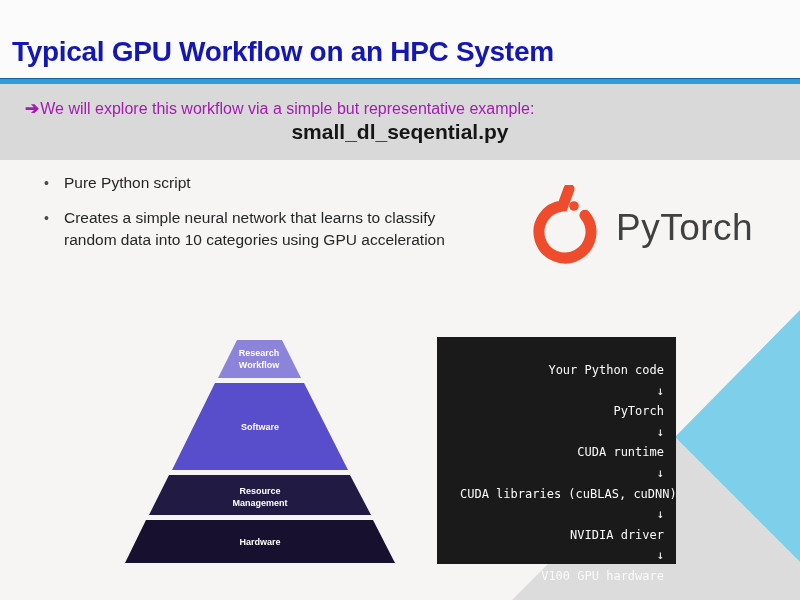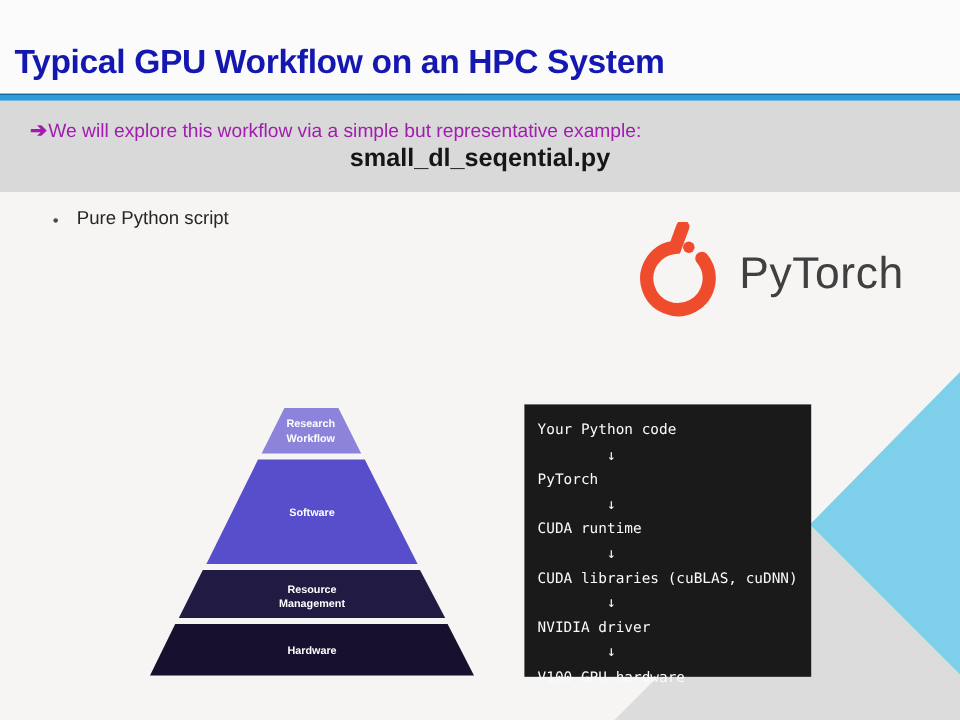--- a/index.html
+++ b/index.html
@@ -54,23 +54,23 @@
   }
   
   .pyramid{position:absolute;left:125px;top:337px;z-index:3;}
   .pyr-label{font-family:"Liberation Sans",sans-serif;font-size:9px;font-weight:bold;fill:#ffffff;text-anchor:middle;}
   
   .terminal{
     position:absolute;left:437px;top:337px;width:239px;height:227px;box-sizing:border-box;
     background:var(--terminal_bg,#1a1a1a);z-index:3;
   }
   .terminal pre{
-    margin:0;padding:11px 0 0 11px;
+    margin:12px;padding:11px 0 0 11px;
     font-family:"DejaVu Sans Mono","Liberation Mono",monospace;
-    font-size:12px;line-height:20.6px;color:#fafafa;
+    font-size:12px;line-height:20.6px;color:#fafafa;text-align:right;
   }
   svg{display:block;}
 </style>
 </head>
 <body>
 
 <svg class="layer" width="800" height="600" viewBox="0 0 800 600" style="z-index:1;">
   <polygon points="463,0 545,0 386,78 304,78" fill="#f0efef"></polygon>
   <polygon points="512,600 675,437 800,562 800,600" fill="#dcdcdc"></polygon>
   <polygon points="675,437 800,310 800,562" fill="#7dcfea"></polygon>
@@ -83,20 +83,21 @@
 
 <div class="band">
   <div class="band-line1">
     <span class="band-arrow">➔</span><span>We will explore this workflow via a simple but representative example:</span>
   </div>
   <div class="band-file">small_dl_seqential.py</div>
 </div>
 
 <ul class="bullets">
   <li>Pure Python script</li>
+  <li>Creates a simple neural network that learns to classify random data into 10 categories using GPU acceleration</li>
 </ul>
 
 <div class="pytorch">
   <svg width="74" height="84" viewBox="0 0 74 84">
     <path d="M 40 4 L 33.7 21.1 A 26 26 0 1 0 55.9 30.3" fill="none" stroke-width="11" stroke-linecap="round" stroke="#ee4c2c"></path>
     <circle cx="45" cy="21" r="4.8" fill="#ee4c2c"></circle>
   </svg>
   <div class="pytorch-label">PyTorch</div>
 </div>
 

